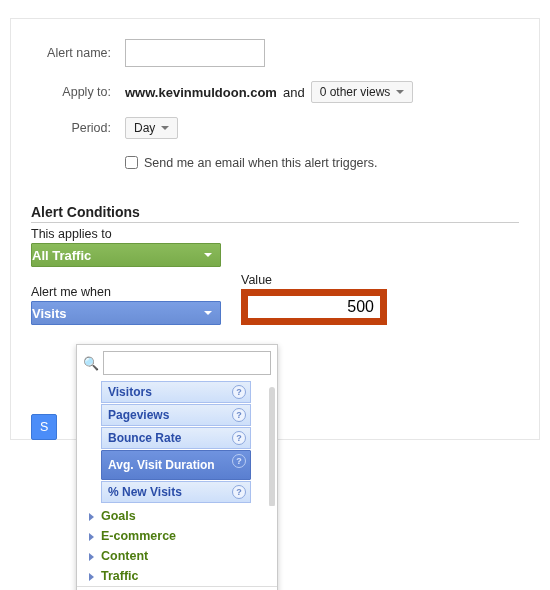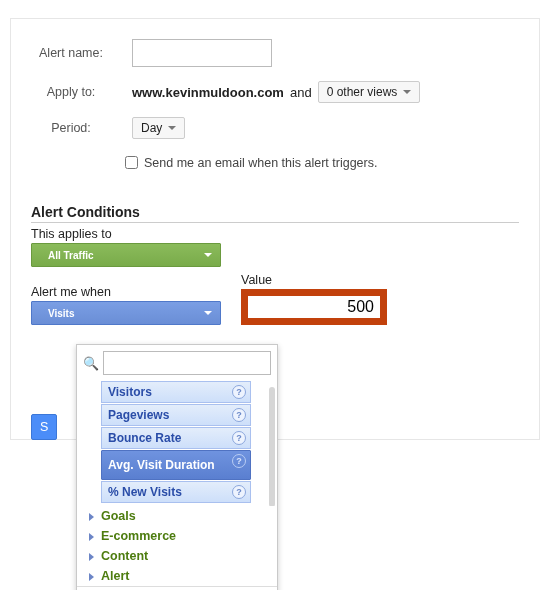--- a/index.html
+++ b/index.html
@@ -1,31 +1,31 @@
 <!DOCTYPE html>
 <html><head>
 <meta charset="utf-8">
 <style>
   html,body{margin:0;padding:0;font-family:Arial,Helvetica,sans-serif;font-size:13px;color:#222;background:#fff;}
   .wrap{width:550px;height:590px;position:relative;padding:18px 10px 0 10px;box-sizing:border-box;}
   .panel{border:1px solid #e6e6e6;padding:20px 20px 30px 20px;position:relative;min-height:370px;}
   .row{display:flex;align-items:center;margin-bottom:14px;}
-  .lbl{width:80px;text-align:center;margin-right:21px;color:#555;font-size:12.5px;}
+  .lbl{width:80px;text-align:right;margin-right:14px;color:#555;font-size:12.5px;}
   .tin{border:1px solid #bbb;height:22px;width:130px;padding:2px 4px;}
   .domain{font-weight:bold;font-size:13px;}
   .and{margin:0 6px;}
   .dropbtn{border:1px solid #ccc;background:#f7f7f7;padding:3px 8px;font-size:12px;border-radius:2px;display:inline-flex;align-items:center;cursor:pointer;}
   .car{display:inline-block;margin-left:6px;width:0;height:0;border-left:4px solid transparent;border-right:4px solid transparent;border-top:4px solid #777;}
   .emailrow{margin-left:90px;display:flex;align-items:center;font-size:12.5px;color:#444;}
   .emailrow input{margin-right:6px;}
   .conds{margin-top:32px;}
   .conds h3{font-size:14px;font-weight:bold;margin:0 0 2px 0;}
   .hr{border-top:1px solid #ccc;margin-bottom:4px;}
   .sublbl{font-size:12.5px;color:#222;margin-bottom:2px;}
-  .sel{position:relative;height:22px;border:1px solid;border-radius:1px;display:flex;align-items:center;padding:0 16px;color:#fff;font-size:10px;font-weight:bold;cursor:pointer;}
+  .sel{position:relative;height:22px;border:1px solid;border-radius:1px;display:flex;align-items:center;padding:0 0;color:#fff;font-size:13px;font-weight:bold;cursor:pointer;}
   .sel .car{border-top-color:#fff;position:absolute;right:8px;top:9px;margin:0;}
   .green{border-color:#6a9a3e;background:linear-gradient(#8bbb5b,#79ab4a);}
   .blue{border-color:#4f78c9;background:linear-gradient(#7a9ee4,#6a8ed6);}
   .flexcols{display:flex;gap:20px;align-items:flex-end;}
   .col1{width:190px;}
   .colC{width:145px;}
   .selplain{border:1px solid #b0b0b0;background:linear-gradient(#fff,#eee);height:22px;border-radius:0;display:flex;align-items:center;padding:0 8px;font-size:12.5px;color:#333;position:relative;cursor:pointer;width:100%;box-sizing:border-box;}
   .selplain .car{border-top-color:#555;position:absolute;right:6px;top:9px;margin:0;}
   .valin{border:7px solid #c2410c;height:22px;width:120px;padding:0 6px;text-align:right;font-size:16px;}
   .savebtn{position:absolute;left:20px;bottom:-1px;background:#4b8df8;border:1px solid #3b77d8;color:#fff;padding:5px 8px;font-size:12.5px;border-radius:2px;}
@@ -119,19 +119,19 @@
       <div class="item sel">
           <span>Avg. Visit Duration</span>
           <span class="q">?</span>
         </div>
       <div class="item"><span>% New Visits</span><span class="q">?</span></div>
       <div class="scrollbar"></div>
     </div>
     <div class="cat"><span>Goals</span></div>
     <div class="cat"><span>E-commerce</span></div>
     <div class="cat"><span>Content</span></div>
-    <div class="cat"><span>Alert</span></div>
+    <div class="cat"><span>Traffic</span></div>
     <div class="alpha">
       
       
     </div>
   </div>
 </div>
 
 </body></html>

